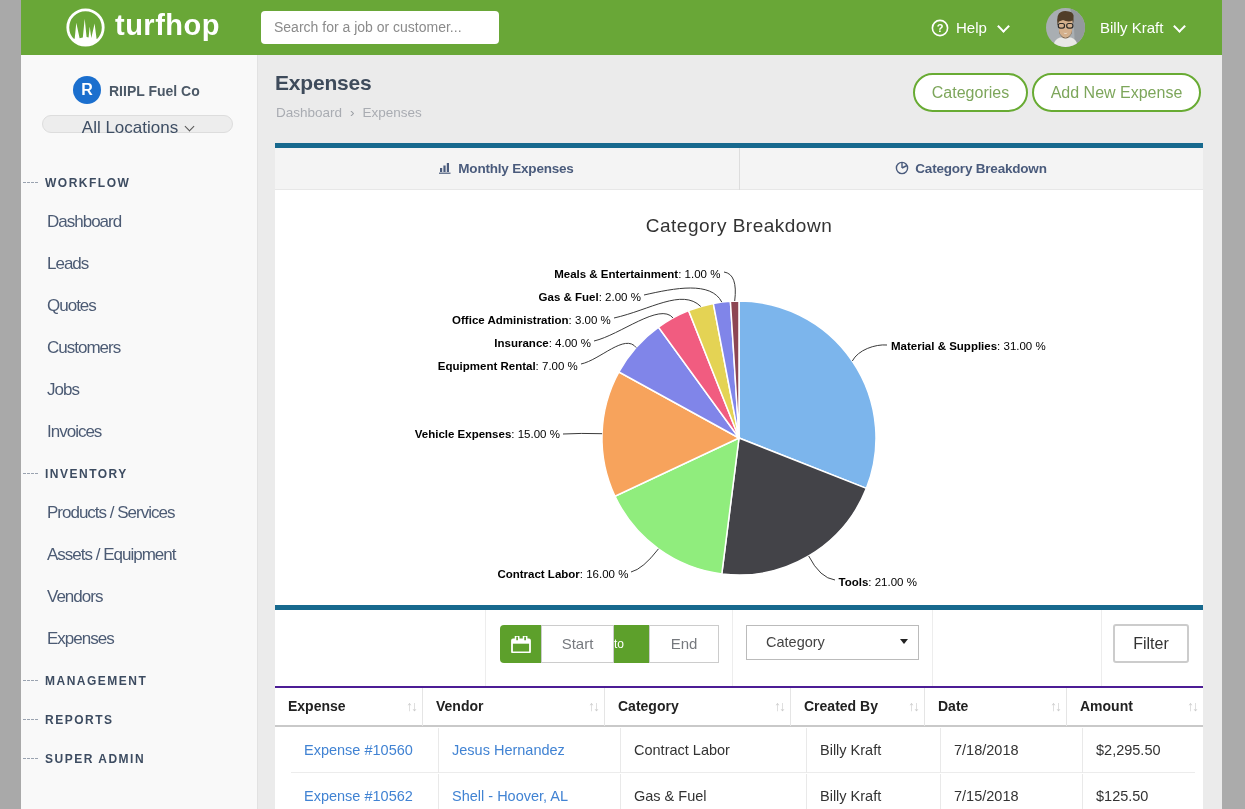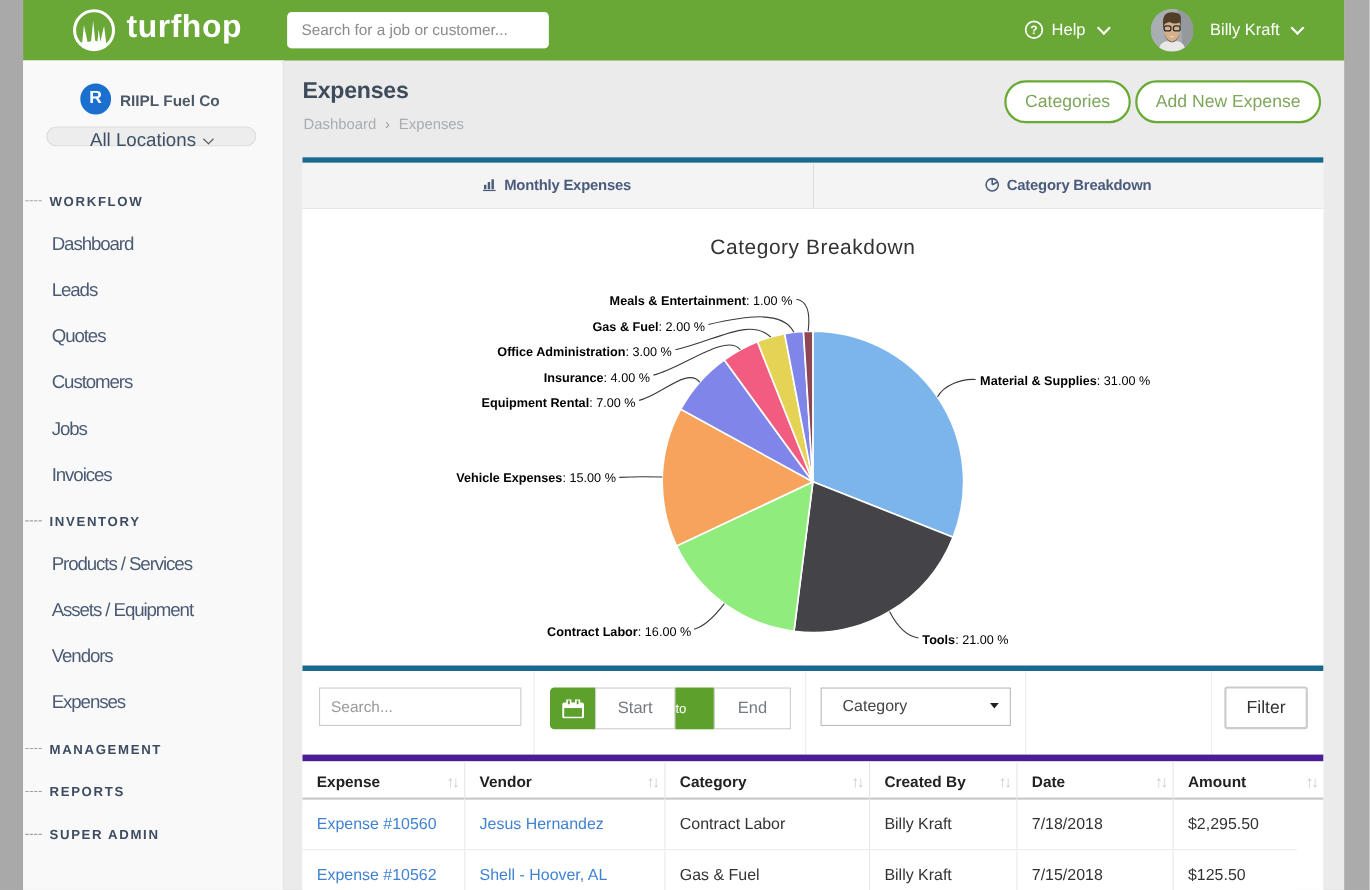--- a/index.html
+++ b/index.html
@@ -55,24 +55,24 @@
 .fsel .arr { position:absolute; right:10px; top:13px; width:0; height:0; border-left:4px solid transparent; border-right:4px solid transparent; border-top:5px solid #222; }
 .fbtn { position:absolute; left:838px; top:14px; width:76px; height:39px; background:#fff; border:2px solid #ccc; border-radius:3px; font-size:16px; color:#333; text-align:center; line-height:35px; }
 .dgrp { position:absolute; left:225px; top:15px; height:38px; }
 .dcal { position:absolute; left:0; top:0; width:41px; height:38px; background:#5da02b; border-radius:4px 0 0 4px; }
 .dstart { position:absolute; left:41px; top:0; width:73px; height:38px; background:#fff; border:1px solid #ccc; color:#76797e; font-size:15px; text-align:center; line-height:36px; }
 .dto { position:absolute; left:114px; top:0; width:35px; height:38px; background:#5da02b; color:#fff; font-size:12px; text-align:left; line-height:38px; }
 .dend { position:absolute; left:149px; top:0; width:70px; height:38px; background:#fff; border:1px solid #ccc; color:#76797e; font-size:15px; text-align:center; line-height:36px; }
 
 
 .tbl { position:absolute; left:0; top:543px; width:928px; }
-.thead { position:absolute; left:0; top:0; width:928px; height:41px; border-top:6px solid #4c1d95; border-bottom:2px solid #c9c9c9; background:#fff; box-sizing:border-box; }
+.thead { position:absolute; left:0; top:0; width:928px; height:41px; border-top:2px solid #4c1d95; border-bottom:2px solid #c9c9c9; background:#fff; box-sizing:border-box; }
 .th { position:absolute; top:0; height:38px; line-height:36px; font-size:14px; font-weight:bold; color:#222; padding-left:13px; border-right:1px solid #e5e5e5; }
 .sort { position:absolute; right:6px; top:0; font-size:14px; color:#cccccc; letter-spacing:-2px; font-weight:normal; }
-.trow { position:absolute; left:0; width:904px; height:45px; border-bottom:1px solid #ececec; }
+.trow { position:absolute; left:16px; width:904px; height:45px; border-bottom:1px solid #ececec; }
 .td { position:absolute; top:0; height:45px; line-height:45px; font-size:14.5px; color:#333; padding-left:13px; border-right:1px solid #e9e9e9; }
 .lnk { color:#4183d3; }
 </style>
 </head>
 <body>
 <div class="strip-l"></div>
 <div class="strip-r"></div>
 <div class="app">
 
 <div class="hdr">
@@ -188,21 +188,20 @@
         <text x="616" y="160.4"><tspan font-weight="bold">Material &amp; Supplies</tspan>: 31.00 %</text>
       </g>
     </svg>
   </div>
   <div class="bluebar bluebar2"></div>
   <div class="frow">
     <div class="fdiv" style="left:210px"></div>
     <div class="fdiv" style="left:457px"></div>
     <div class="fdiv" style="left:657px"></div>
     <div class="fdiv" style="left:826px"></div>
-    <div class="finput" style="left:15px;top:15px;width:184px;height:35px;line-height:33px;padding-left:10px;">Search...</div>
     <div class="dgrp">
       <div class="dcal">
             <svg width="20" height="17" viewBox="0 0 20 17" style="position:absolute;left:11px;top:11px">
               <rect x="1" y="3.5" width="18" height="13" rx="1" fill="none" stroke="#fff" stroke-width="1.8"></rect>
               <rect x="1" y="3.5" width="18" height="4.2" fill="#fff"></rect>
               <rect x="4.5" y="0" width="3.2" height="5" fill="#5da02b" stroke="#fff" stroke-width="1.5"></rect>
               <rect x="12.5" y="0" width="3.2" height="5" fill="#5da02b" stroke="#fff" stroke-width="1.5"></rect>
             </svg>
           </div>
       <div class="dstart">Start</div>

